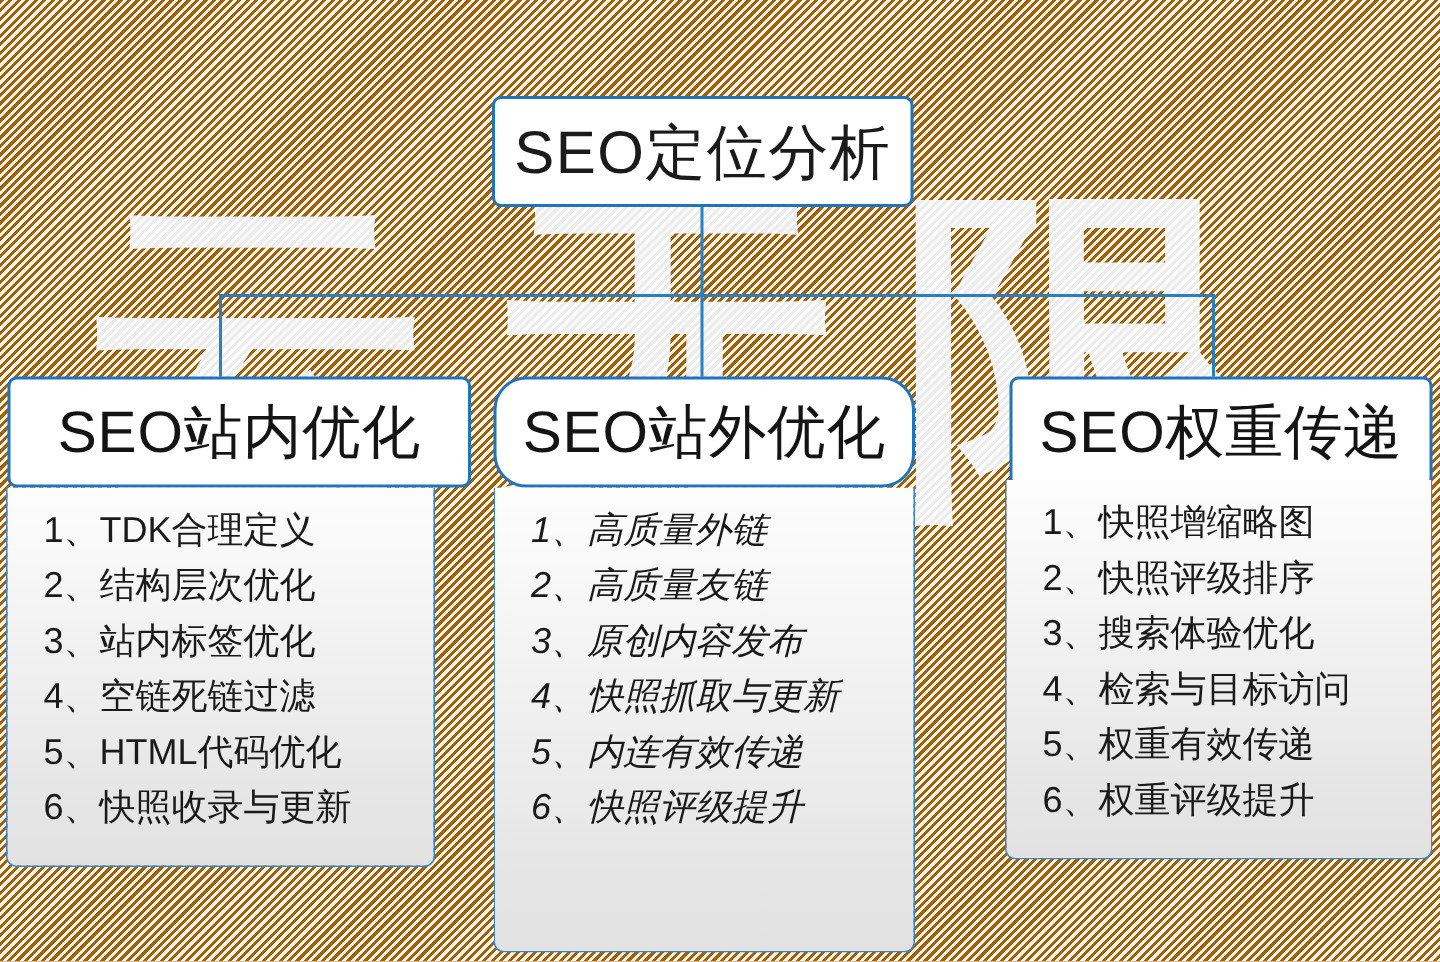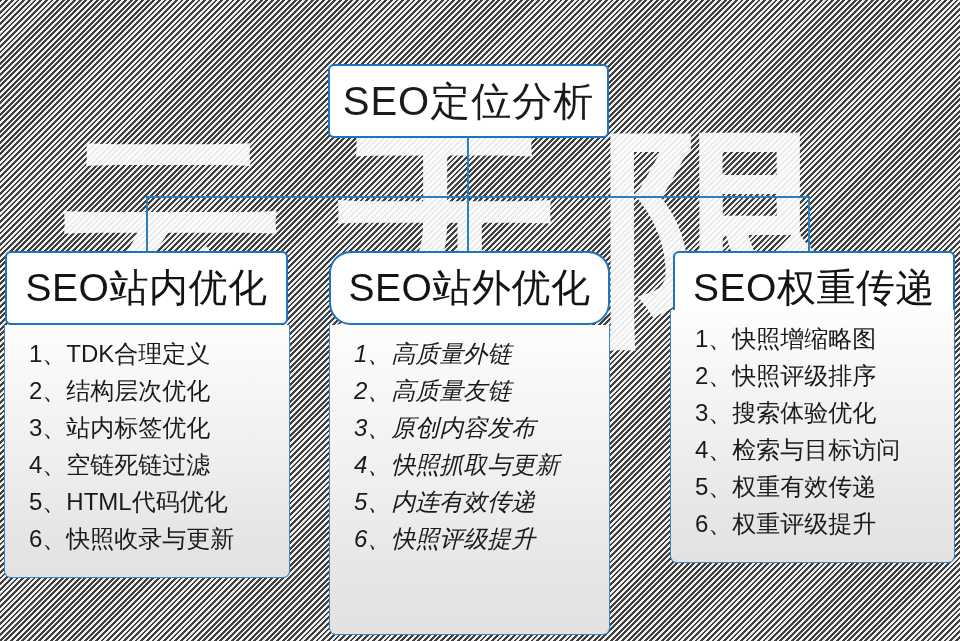--- a/index.html
+++ b/index.html
@@ -4,21 +4,21 @@
 <style>
   html, body {
     margin: 0;
     padding: 0;
     background: #ffffff;
   }
   #stage {
     position: relative;
     width: 960px;
     height: 641px;
-    background: #404040;
+    background: #a16207;
     overflow: hidden;
     font-family: "Liberation Sans", "DejaVu Sans", sans-serif;
   }
 
   
   #watermark {
     position: absolute;
     left: 0;
     top: 0;
     width: 960px;
@@ -149,21 +149,21 @@
 
     <line x1="468" y1="197" x2="468" y2="251" stroke="#2a7fc0" stroke-width="2"></line>
 
     <line x1="809" y1="197" x2="809" y2="251" stroke="#2a7fc0" stroke-width="2"></line>
   </svg>
 
   <div class="node title-box" style="left:328px; top:64px; width:281px; height:74px;">
     <span class="title-text">SEO定位分析</span>
   </div>
 
-  <div class="node col-head" style="left:5px; top:251px; width:283px; height:74px;">
+  <div class="node col-head" style="left:5px; top:251px; width:309px; height:74px;">
     <span class="head-text">SEO站内优化</span>
   </div>
   <div class="node col-body" style="left:4px; top:325px; width:286px; height:253px;">
     <ol>
       <li><span class="li-num">1、</span><span class="li-text">TDK合理定义</span></li>
       <li><span class="li-num">2、</span><span class="li-text">结构层次优化</span></li>
       <li><span class="li-num">3、</span><span class="li-text">站内标签优化</span></li>
       <li><span class="li-num">4、</span><span class="li-text">空链死链过滤</span></li>
       <li><span class="li-num">5、</span><span class="li-text">HTML代码优化</span></li>
       <li><span class="li-num">6、</span><span class="li-text">快照收录与更新</span></li>
@@ -180,21 +180,21 @@
       <li><span class="li-num">3、</span><span class="li-text">原创内容发布</span></li>
       <li><span class="li-num">4、</span><span class="li-text">快照抓取与更新</span></li>
       <li><span class="li-num">5、</span><span class="li-text">内连有效传递</span></li>
       <li><span class="li-num">6、</span><span class="li-text">快照评级提升</span></li>
     </ol>
   </div>
 
   <div class="node col-head" style="left:673px; top:251px; width:282px; height:74px;justify-content:center;">
     <span class="head-text">SEO权重传递</span>
   </div>
-  <div class="node col-body" style="left:670px; top:310px; width:285px; height:253px;">
+  <div class="node col-body" style="left:670px; top:320px; width:285px; height:253px;">
     <ol>
       <li><span class="li-num">1、</span><span class="li-text">快照增缩略图</span></li>
       <li><span class="li-num">2、</span><span class="li-text">快照评级排序</span></li>
       <li><span class="li-num">3、</span><span class="li-text">搜索体验优化</span></li>
       <li><span class="li-num">4、</span><span class="li-text">检索与目标访问</span></li>
       <li><span class="li-num">5、</span><span class="li-text">权重有效传递</span></li>
       <li><span class="li-num">6、</span><span class="li-text">权重评级提升</span></li>
     </ol>
   </div>
 

